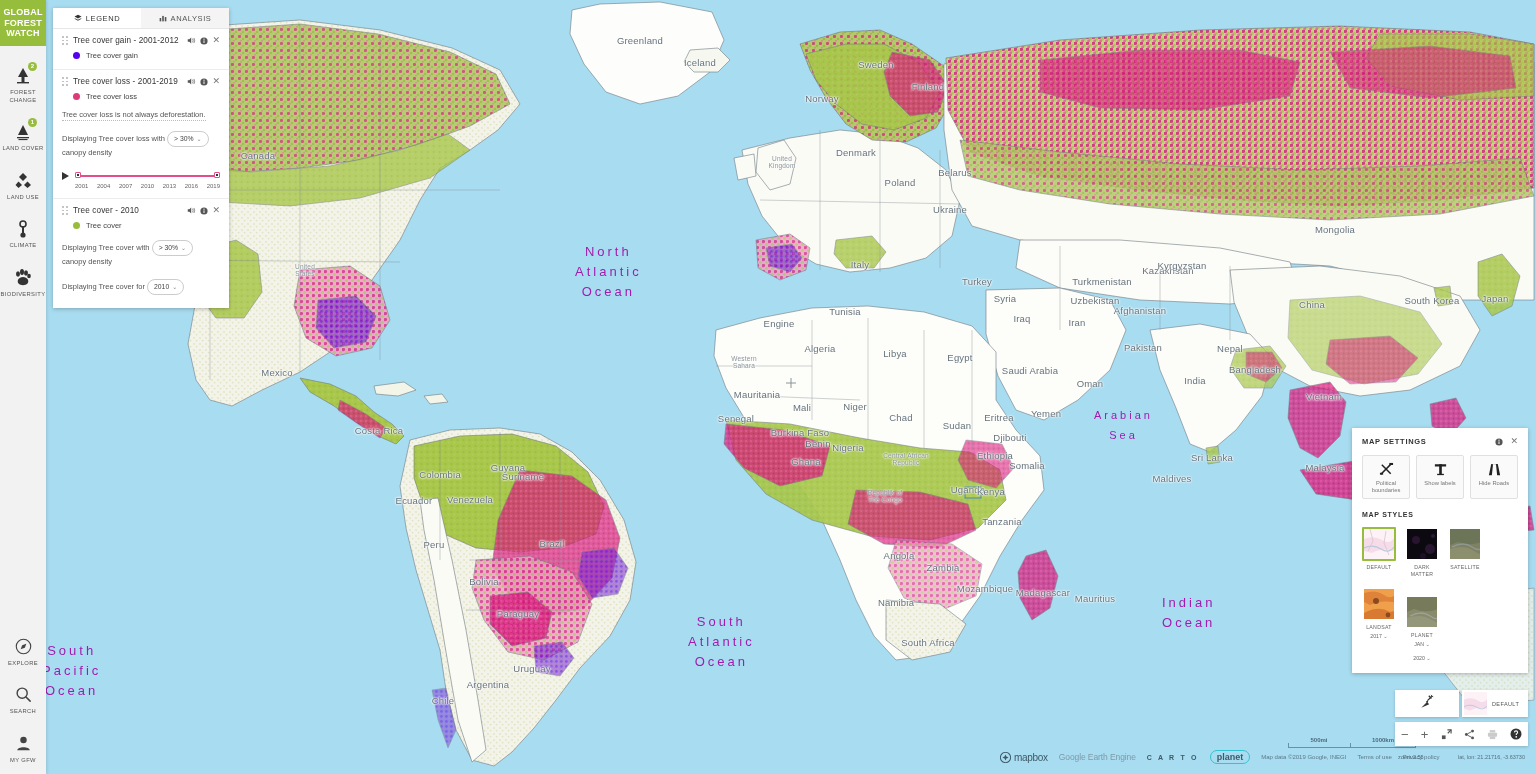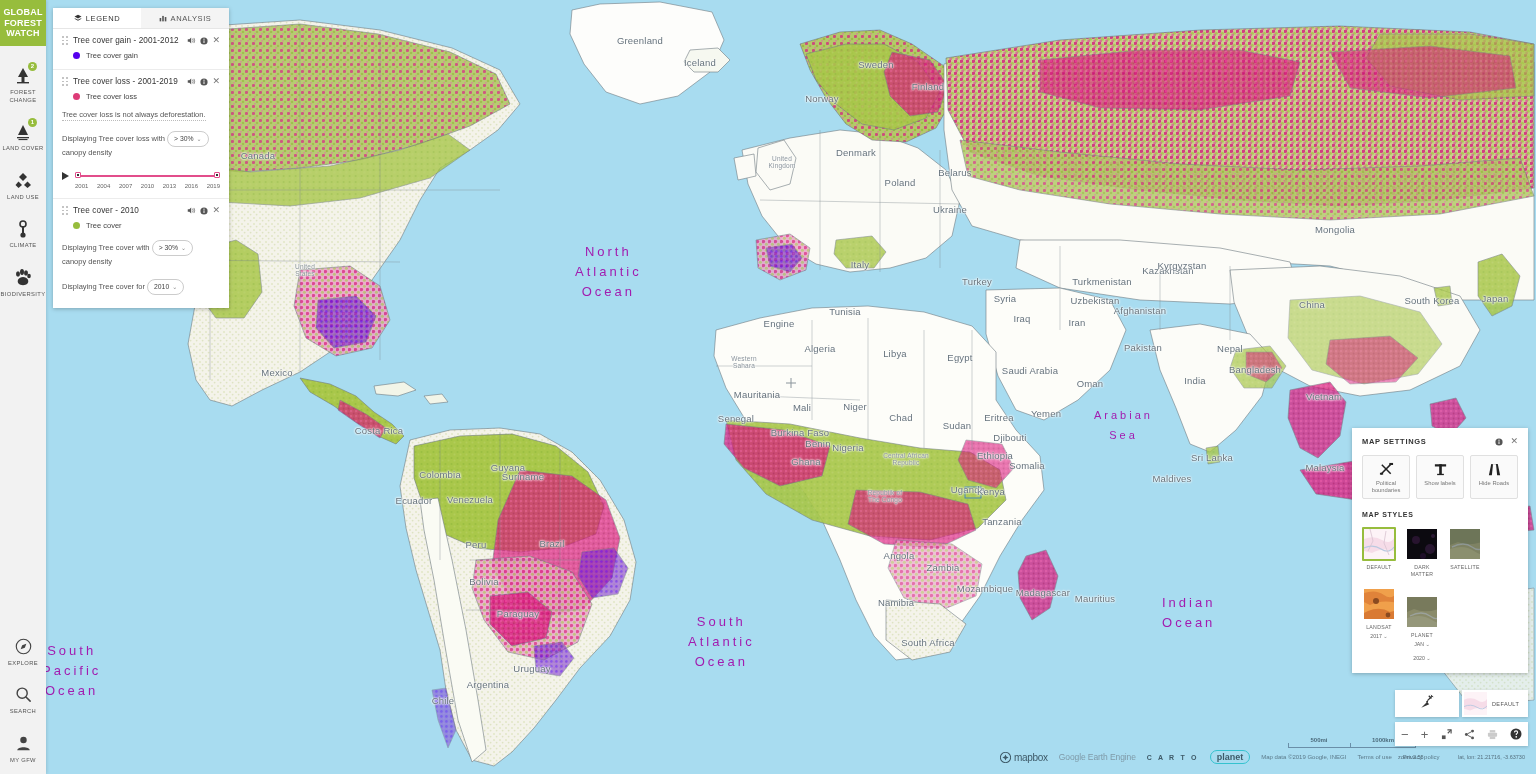--- a/index.html
+++ b/index.html
@@ -436,21 +436,21 @@
       <div class="map-label country" style="left: 985px; top: 588px; transform: translate(-50%, -50%); text-align: center;">Mozambique</div>
       <div class="map-label country" style="left: 1043px; top: 592px; transform: translate(-50%, -50%); text-align: center;">Madagascar</div>
       <div class="map-label country" style="left: 896px; top: 602px; transform: translate(-50%, -50%); text-align: center;">Namibia</div>
       <div class="map-label country" style="left: 1095px; top: 598px; transform: translate(-50%, -50%); text-align: center;">Mauritius</div>
       <div class="map-label country" style="left: 928px; top: 642px; transform: translate(-50%, -50%); text-align: center;">South Africa</div>
       <div class="map-label country" style="left: 470px; top: 455px; transform: translate(-50%, -50%); text-align: center; margin-top: 44px;">Venezuela</div>
       <div class="map-label country" style="left: 440px; top: 474px; transform: translate(-50%, -50%); text-align: center;">Colombia</div>
       <div class="map-label country" style="left: 508px; top: 467px; transform: translate(-50%, -50%); text-align: center;">Guyana</div>
       <div class="map-label country" style="left: 523px; top: 476px; transform: translate(-50%, -50%); text-align: center;">Suriname</div>
       <div class="map-label country" style="left: 414px; top: 500px; transform: translate(-50%, -50%); text-align: center;">Ecuador</div>
-      <div class="map-label country" style="left: 434px; top: 544px; transform: translate(-50%, -50%); text-align: center; margin-left: 42px;">Peru</div>
+      <div class="map-label country" style="left: 434px; top: 544px; transform: translate(-50%, -50%); text-align: center;">Peru</div>
       <div class="map-label country" style="left: 552px; top: 543px; transform: translate(-50%, -50%); text-align: center;">Brazil</div>
       <div class="map-label country" style="left: 484px; top: 581px; transform: translate(-50%, -50%); text-align: center;">Bolivia</div>
       <div class="map-label country" style="left: 518px; top: 613px; transform: translate(-50%, -50%); text-align: center;">Paraguay</div>
       <div class="map-label country" style="left: 532px; top: 668px; transform: translate(-50%, -50%); text-align: center;">Uruguay</div>
       <div class="map-label country" style="left: 488px; top: 684px; transform: translate(-50%, -50%); text-align: center;">Argentina</div>
       <div class="map-label country" style="left: 443px; top: 700px; transform: translate(-50%, -50%); text-align: center;">Chile</div>
       <div class="map-label country" style="left: 379px; top: 430px; transform: translate(-50%, -50%); text-align: center;">Costa Rica</div>
       <div class="map-label country" style="left: 1325px; top: 467px; transform: translate(-50%, -50%); text-align: center;">Malaysia</div>
       <div class="map-label country" style="left: 1324px; top: 396px; transform: translate(-50%, -50%); text-align: center;">Vietnam</div>
       <div class="map-label country" style="left: 1432px; top: 300px; transform: translate(-50%, -50%); text-align: center;">South Korea</div>

